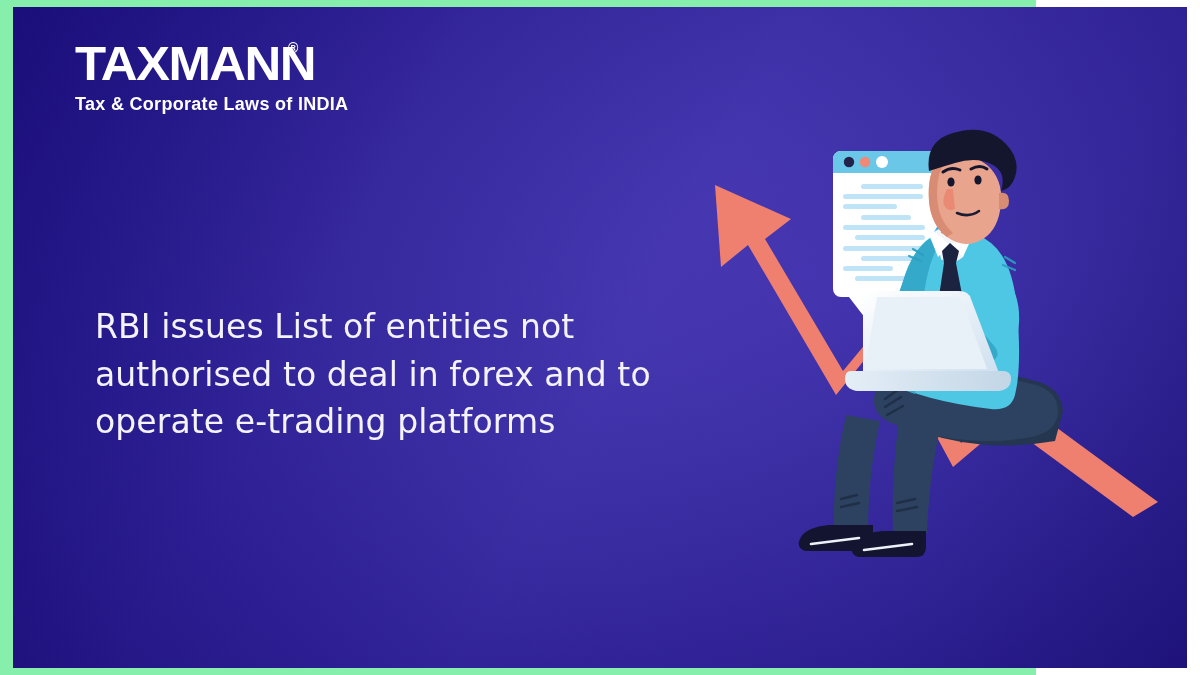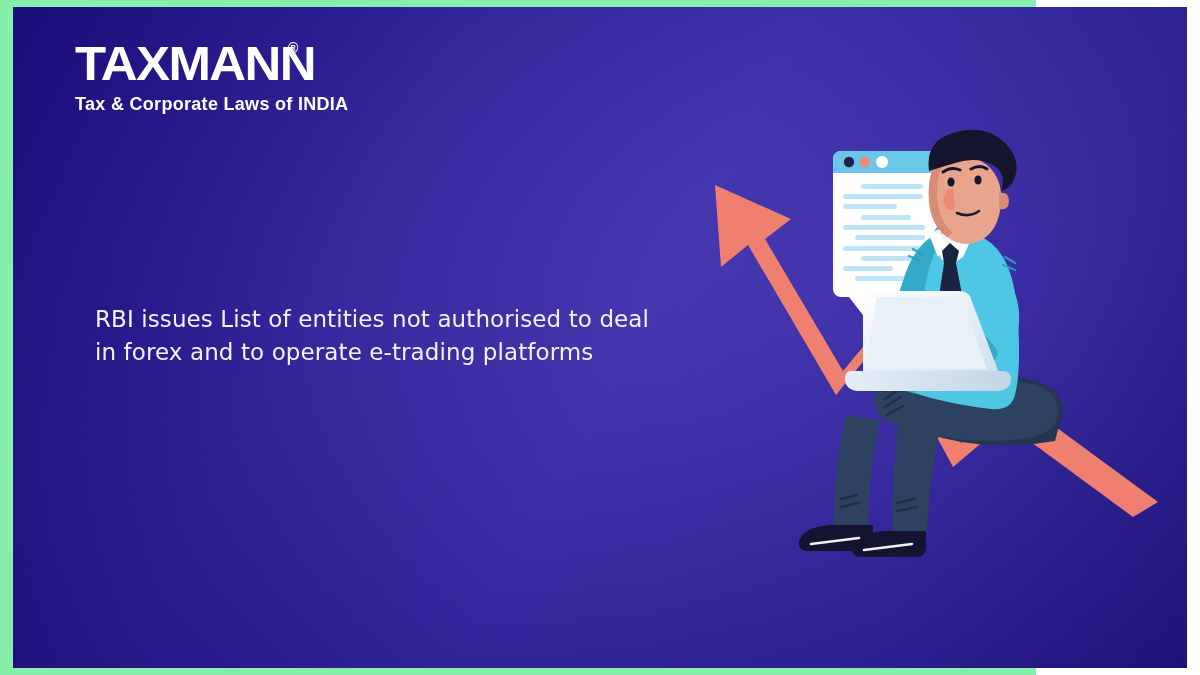--- a/index.html
+++ b/index.html
@@ -64,21 +64,21 @@
     font-weight:700;
     letter-spacing:.30px;
     white-space:nowrap;
   }
 
   
   #headline {
     position:absolute; left:82px; top:296px; width:580px; z-index:6;
     color:#f4f2fb;
     font-family:"DejaVu Sans","Liberation Sans",sans-serif;
-    font-size:23px;
+    font-size:33px;
     font-weight:400;
     line-height:1.44;
     letter-spacing:.1px;
   }
 
   
   #illus { position:absolute; left:640px; top:120px; width:530px; height:430px; z-index:4; }
   #illus svg { display:block; width:100%; height:100%; overflow:visible; }
 </style>
 </head>

